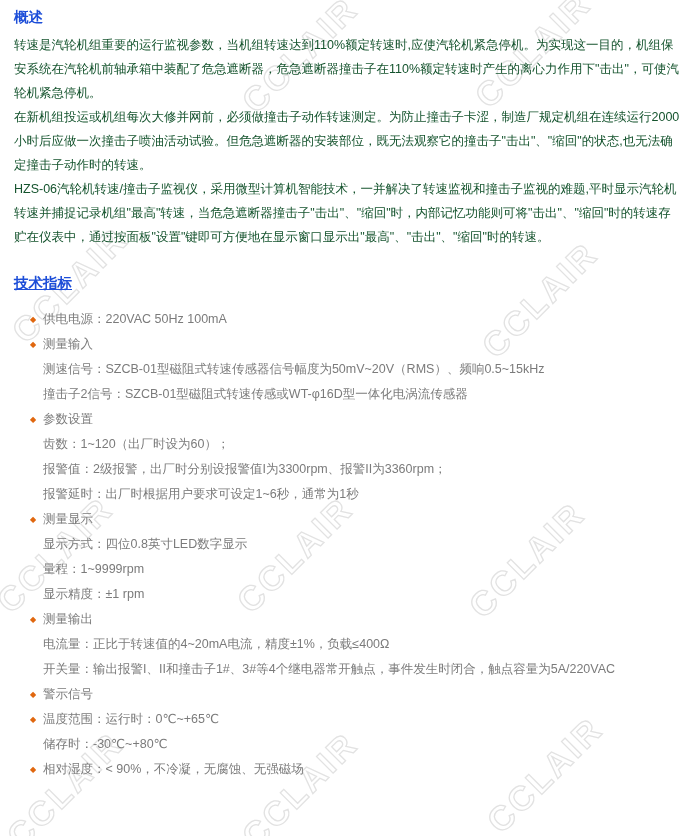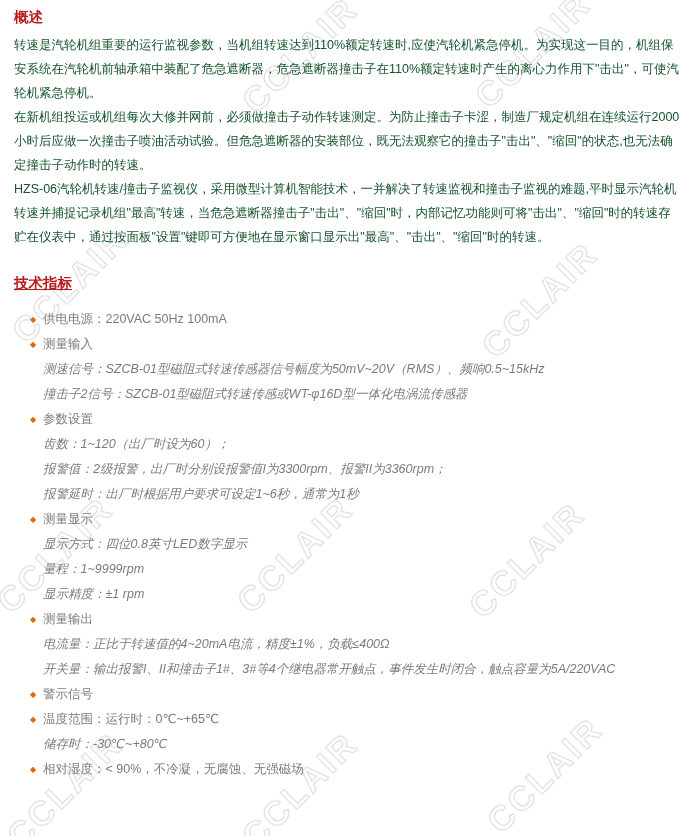--- a/index.html
+++ b/index.html
@@ -35,21 +35,21 @@
   .content{
     position:absolute;inset:0;
     z-index:1;
     padding:10px 13px 0 14px;
     box-sizing:border-box;
   }
   .section-heading{
     margin:0;
     font-size:14.5px;
     font-weight:bold;
-    color:#b91c1c;
+    color:#1d4ed8;
     line-height:15px;
   }
   .overview-heading{margin-bottom:8px;}
   .specs-heading{margin-top:27px;margin-bottom:7px;text-decoration:underline;}
   .para{
     margin:0;
     width:668px;
     font-size:12.5px;
     line-height:24px;
     color:#14532d;
@@ -63,21 +63,21 @@
     white-space:nowrap;
   }
   .spec-title{padding-left:0;}
   .diamond{
     display:inline-block;
     width:13px;
     font-size:8px;
     color:#e0670f;
     vertical-align:1px;
   }
-  .spec-line{padding-left:13px;font-style:italic;}
+  .spec-line{padding-left:13px;}
 </style>
 </head>
 <body>
 
 <div class="page">
 
   <div class="watermarks">
     <span class="wm" style="left:300px;top:55px">CCLAIR</span>
     <span class="wm" style="left:533px;top:50px">CCLAIR</span>
     <span class="wm" style="left:70px;top:285px">CCLAIR</span>

